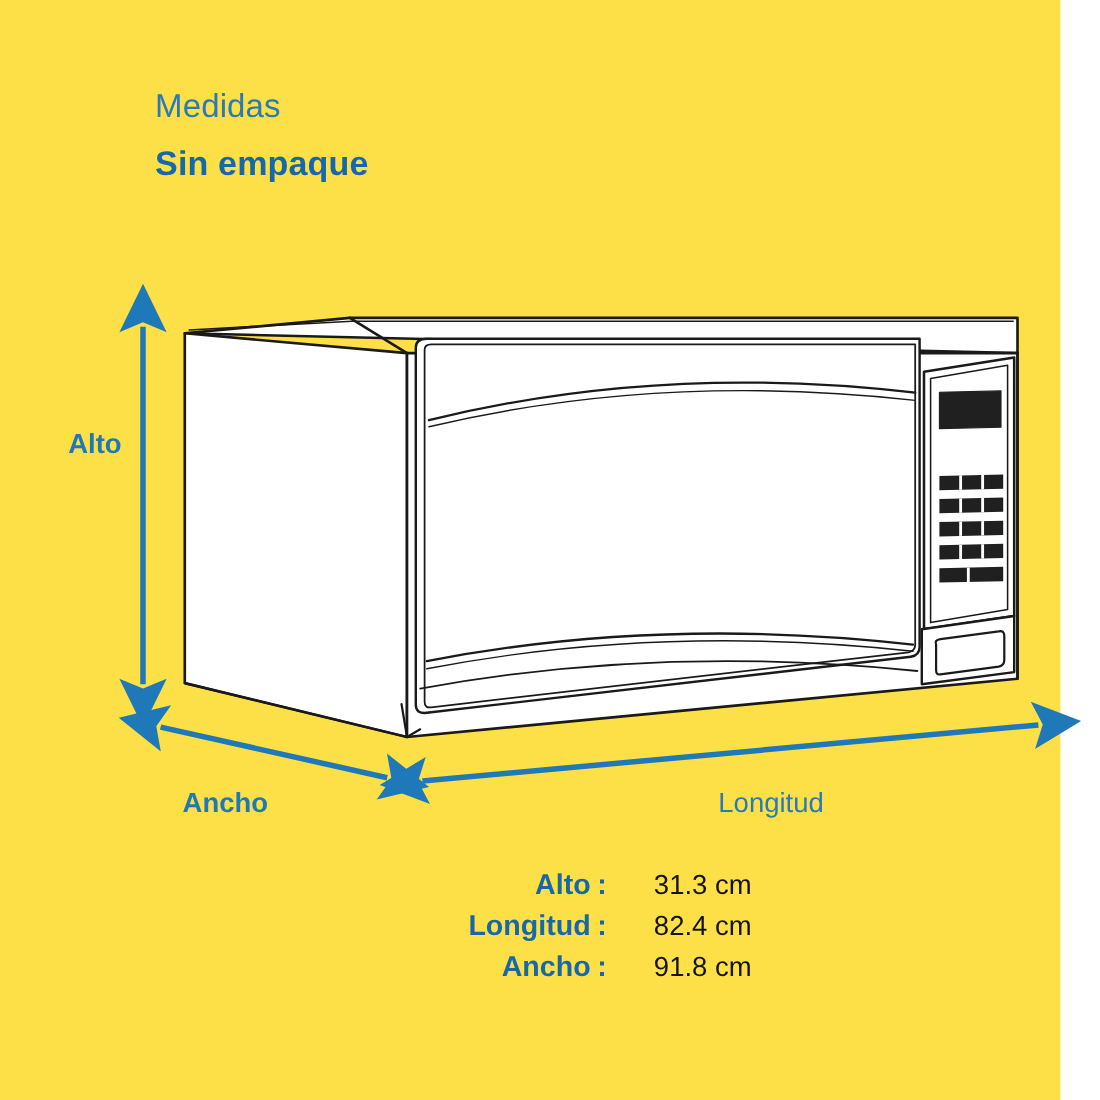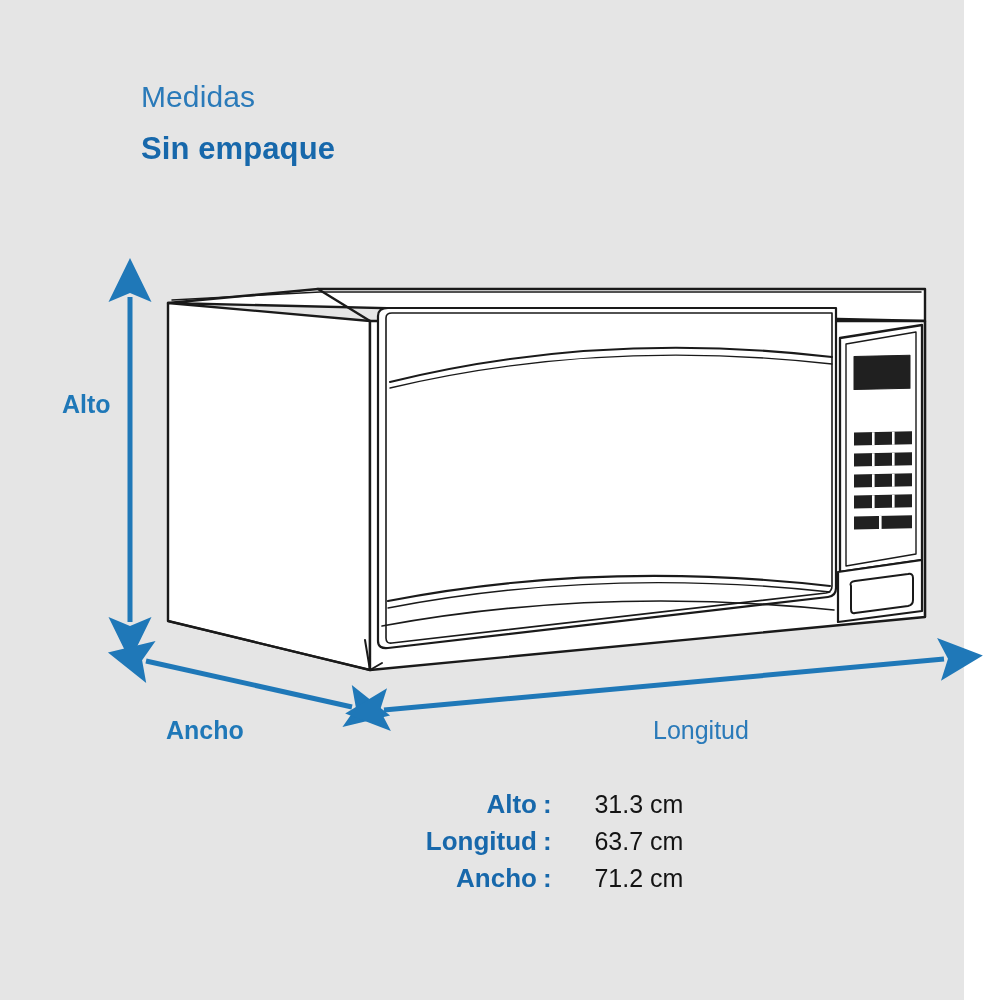--- a/index.html
+++ b/index.html
@@ -13,21 +13,21 @@
     position: relative;
     font-family: "Liberation Sans", sans-serif;
     overflow: hidden;
   }
 
   #page {
     position: absolute;
     inset: 0;
     width: 964px;
     height: 1000px;
-    background: #e5e5e5;
+    background: #fde047;
   }
 
   
   .heading {
     position: absolute;
     left: 141px;
     top: 82px;
     line-height: 1.02;
     user-select: none;
   }
@@ -204,23 +204,23 @@
   <table class="spec-table">
     <tbody>
       <tr>
         <td class="spec-key">Alto</td>
         <td class="spec-colon">:</td>
         <td class="spec-val">31.3 cm</td>
       </tr>
       <tr>
         <td class="spec-key">Longitud</td>
         <td class="spec-colon">:</td>
-        <td class="spec-val">63.7 cm</td>
+        <td class="spec-val">82.4 cm</td>
       </tr>
       <tr>
         <td class="spec-key">Ancho</td>
         <td class="spec-colon">:</td>
-        <td class="spec-val">71.2 cm</td>
+        <td class="spec-val">91.8 cm</td>
       </tr>
     </tbody>
   </table>
 
 </div>
 
 </body></html>

